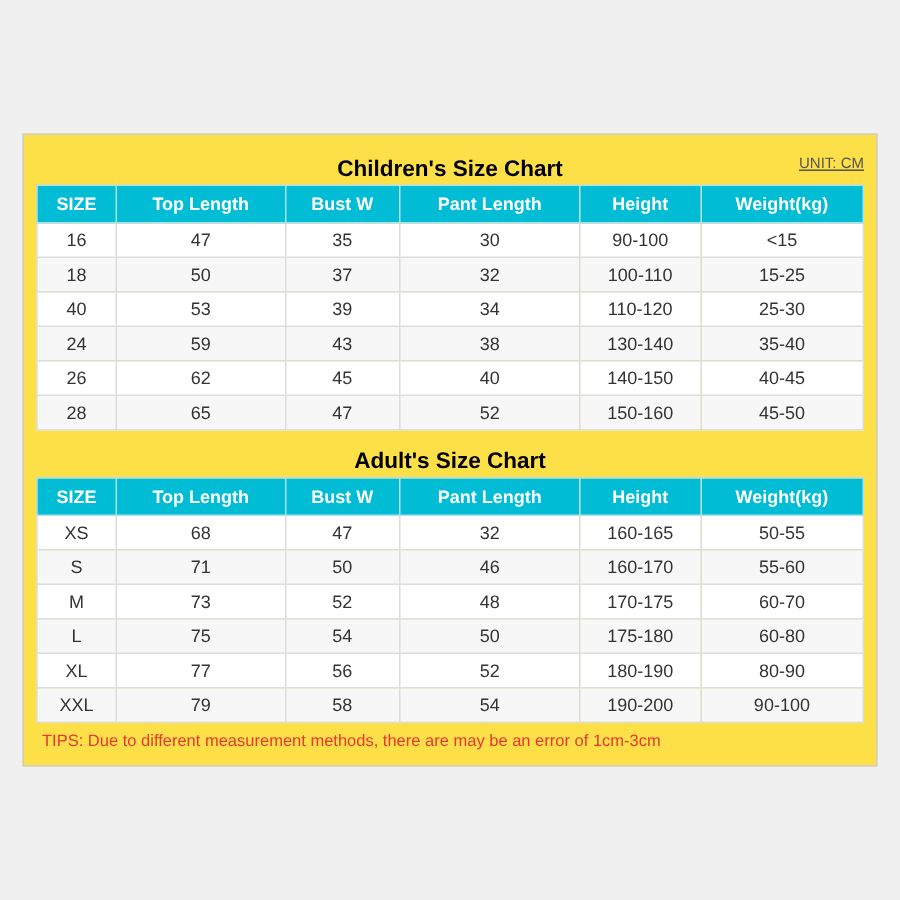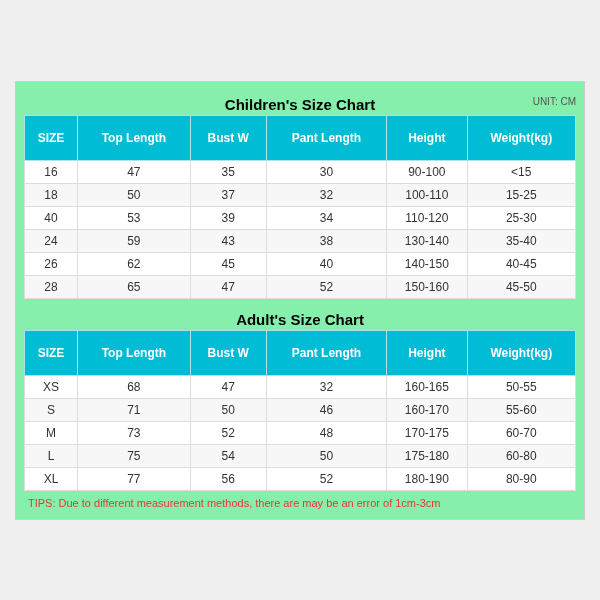--- a/index.html
+++ b/index.html
@@ -6,50 +6,51 @@
     body {
       background: #f0f0f0;
       display: flex;
       justify-content: center;
       align-items: center;
       width: 600px;
       height: 600px;
       font-family: Arial, sans-serif;
     }
     .chart-container {
-      background: #86efac;
+      background: #fde047;
       border: 1px solid #ccc;
       width: 570px;
       padding: 8px;
     }
     .section-title {
       text-align: center;
       font-size: 15px;
       font-weight: bold;
       padding: 6px 0 2px 0;
       color: #000;
       position: relative;
     }
     .unit-label {
       position: absolute;
       right: 0;
       top: 6px;
       font-size: 10px;
       font-weight: normal;
       color: #555;
+      text-decoration: underline;
     }
     table {
       width: 100%;
       border-collapse: collapse;
       font-size: 12px;
     }
     th {
       background-color: #00bcd4;
       color: #fff;
-      padding: 15px 3px;
+      padding: 5px 3px;
       text-align: center;
       border: 1px solid #b0e0e8;
       font-weight: bold;
       font-size: 12px;
     }
     td {
       padding: 4px 3px;
       text-align: center;
       border: 1px solid #ddd;
       color: #333;
@@ -194,18 +195,26 @@
           <td>60-80</td>
         </tr>
         <tr>
           <td>XL</td>
           <td>77</td>
           <td>56</td>
           <td>52</td>
           <td>180-190</td>
           <td>80-90</td>
         </tr>
+        <tr>
+          <td>XXL</td>
+          <td>79</td>
+          <td>58</td>
+          <td>54</td>
+          <td>190-200</td>
+          <td>90-100</td>
+        </tr>
       </tbody>
   </table>
 
   <div class="tips">TIPS: Due to different measurement methods, there are may be an error of 1cm-3cm</div>
 
 </div>
 
 </body></html>

